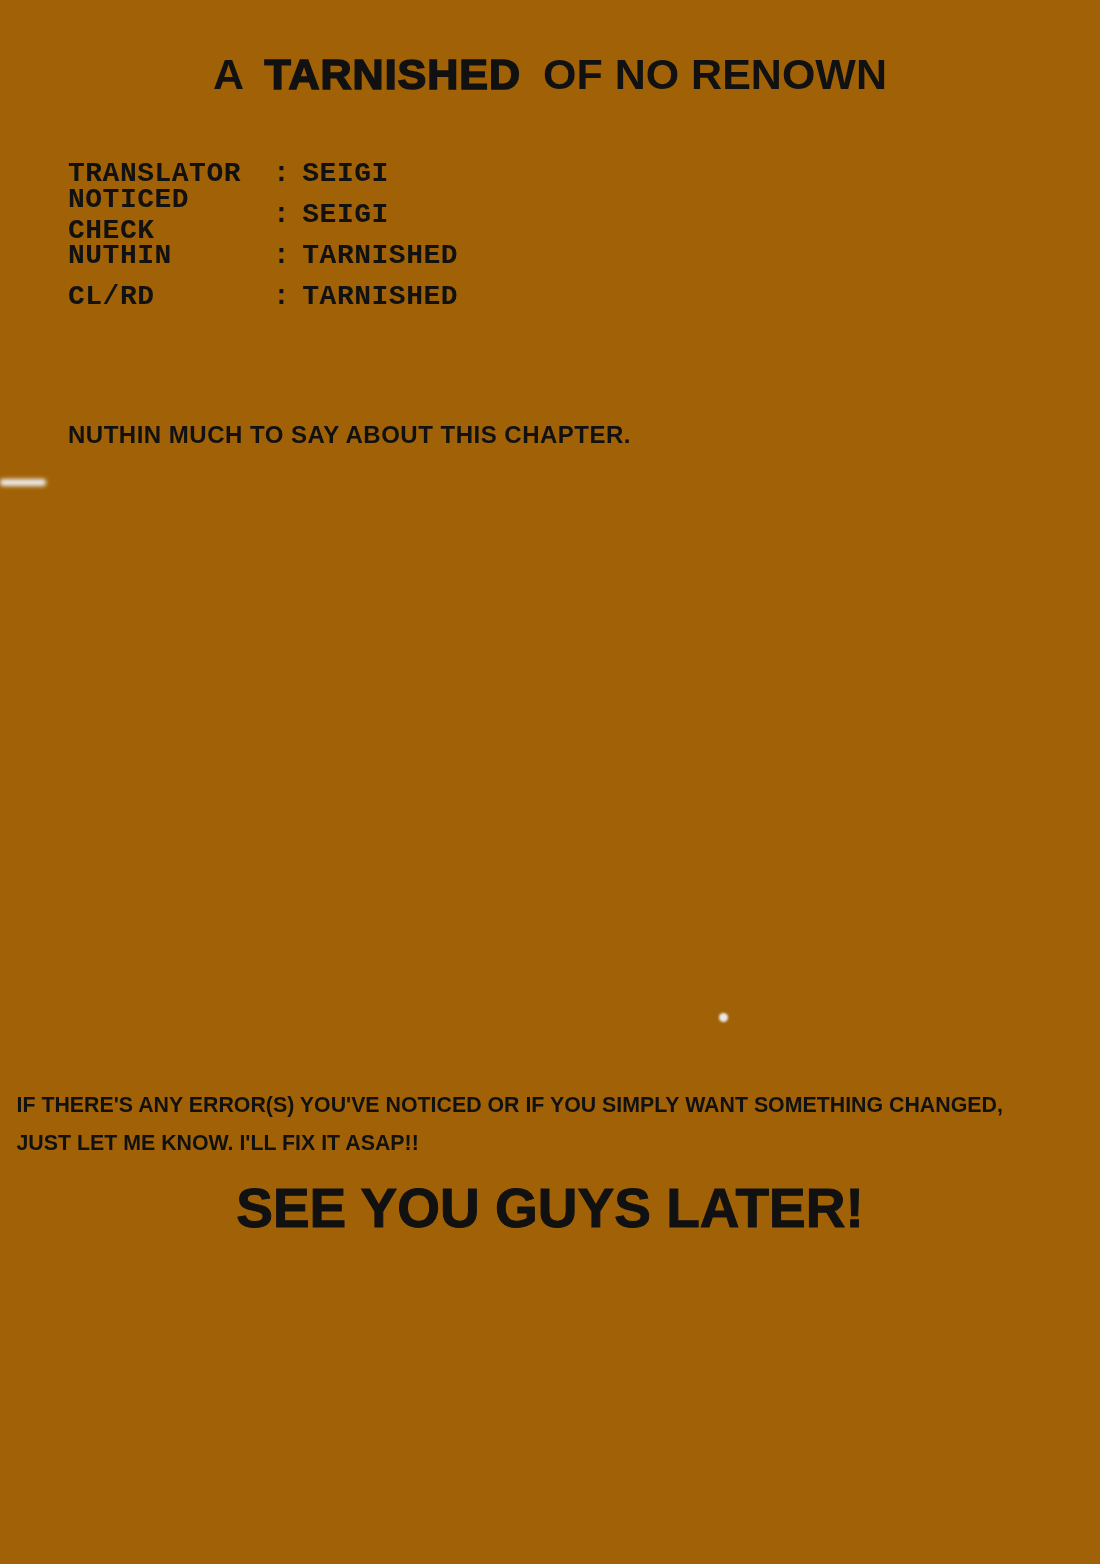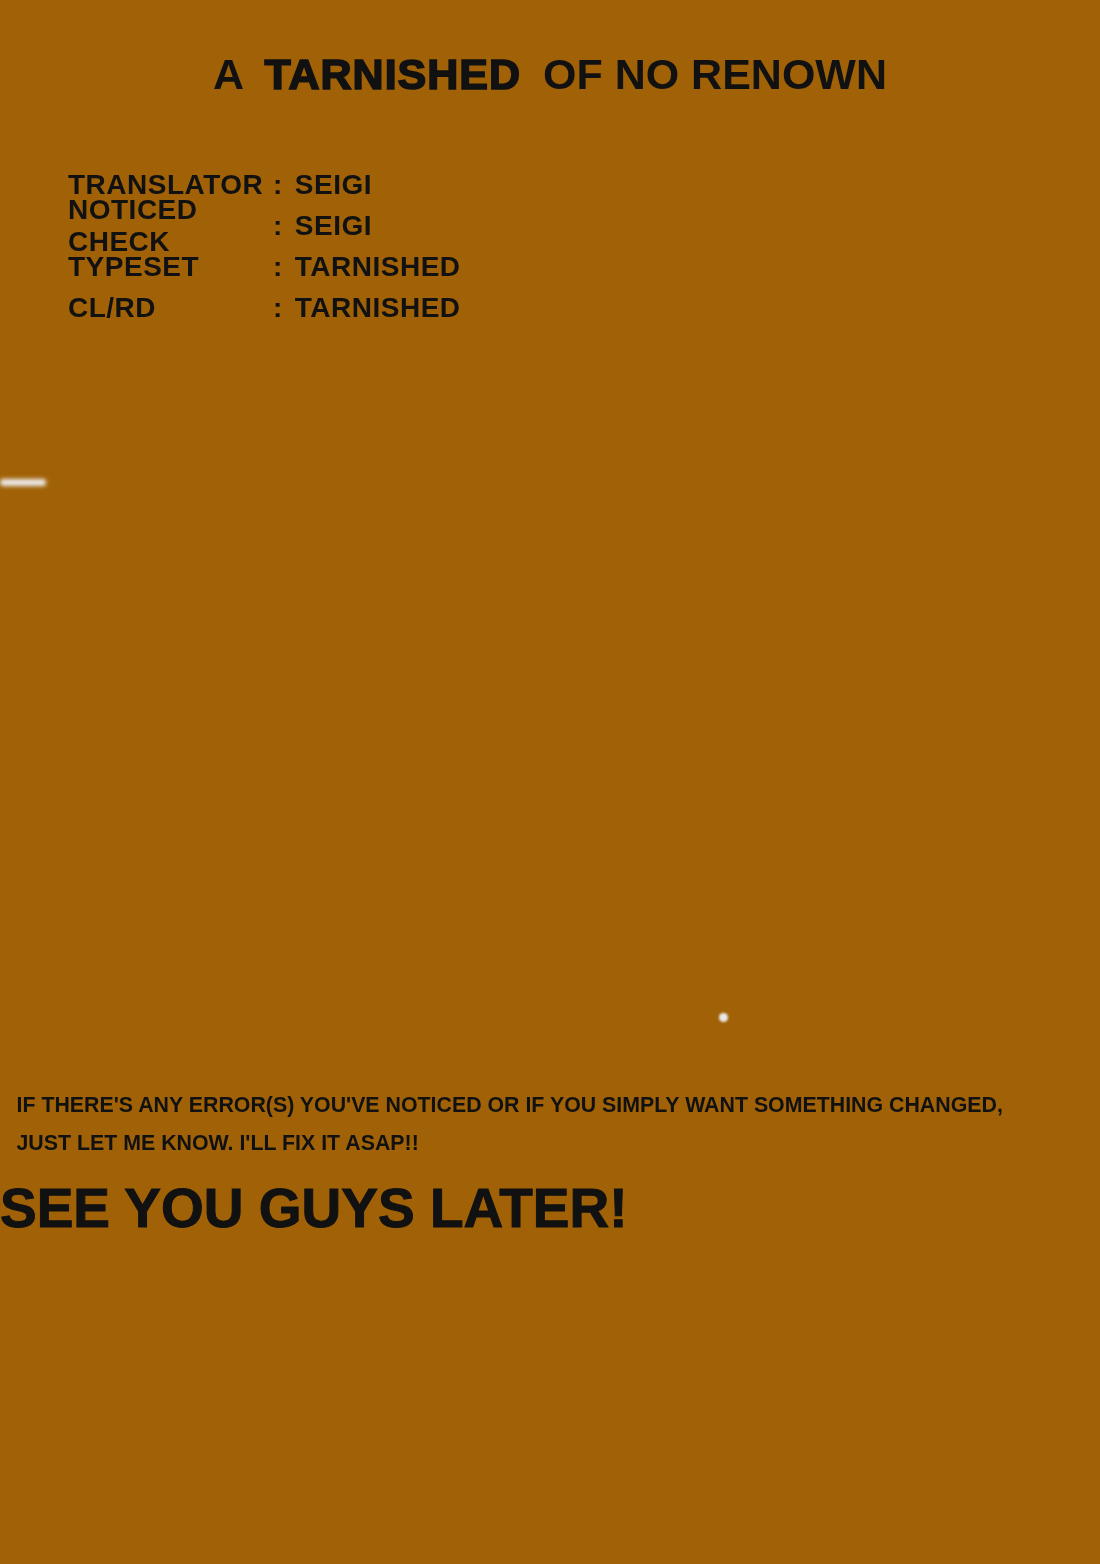--- a/index.html
+++ b/index.html
@@ -32,22 +32,23 @@
   }
   .title .emphasis {
     -webkit-text-stroke: 1.7px #111111;
     letter-spacing: 1px;
     margin: 0 10px;
   }
 
   
   .credits {
     position: absolute;
-    top: 164px;
+    top: 153px;
     left: 68px;
+    font-family: Liberation Mono, monospace;
   }
   .credit-row {
     display: flex;
     height: 41px;
     align-items: center;
     font-size: 28px;
     font-weight: bold;
     letter-spacing: 0.5px;
   }
   .credit-label {
@@ -86,20 +87,21 @@
     transform-origin: center;
     white-space: nowrap;
   }
 
   
   .signoff {
     position: absolute;
     top: 1176px;
     left: 0;
     width: 100%;
+    text-align: center;
     font-size: 55px;
     font-weight: bold;
     letter-spacing: 0px;
     -webkit-text-stroke: 1px #111111;
     white-space: nowrap;
   }
 
   
   .artifact-smudge {
     position: absolute;
@@ -138,31 +140,32 @@
       <span class="credit-label">TRANSLATOR</span>
       <span class="credit-sep">:</span>
       <span class="credit-value">SEIGI</span>
     </div>
     <div class="credit-row">
       <span class="credit-label">NOTICED CHECK</span>
       <span class="credit-sep">:</span>
       <span class="credit-value">SEIGI</span>
     </div>
     <div class="credit-row">
-      <span class="credit-label">TYPESET</span>
+      <span class="credit-label">NUTHIN</span>
       <span class="credit-sep">:</span>
       <span class="credit-value">TARNISHED</span>
     </div>
     <div class="credit-row">
       <span class="credit-label">CL/RD</span>
       <span class="credit-sep">:</span>
       <span class="credit-value">TARNISHED</span>
     </div>
   </div>
 
+  <div class="notes">NUTHIN MUCH TO SAY ABOUT THIS CHAPTER.</div>
 
   <div class="footer-note">
     <div class="line">IF THERE'S ANY ERROR(S) YOU'VE NOTICED OR IF YOU SIMPLY WANT SOMETHING CHANGED,</div>
     <div class="line">JUST LET ME KNOW. I'LL FIX IT ASAP!!</div>
   </div>
 
   <div class="signoff">SEE YOU GUYS LATER!</div>
 
   <div class="artifact-smudge"></div>
   <div class="artifact-dot"></div>

